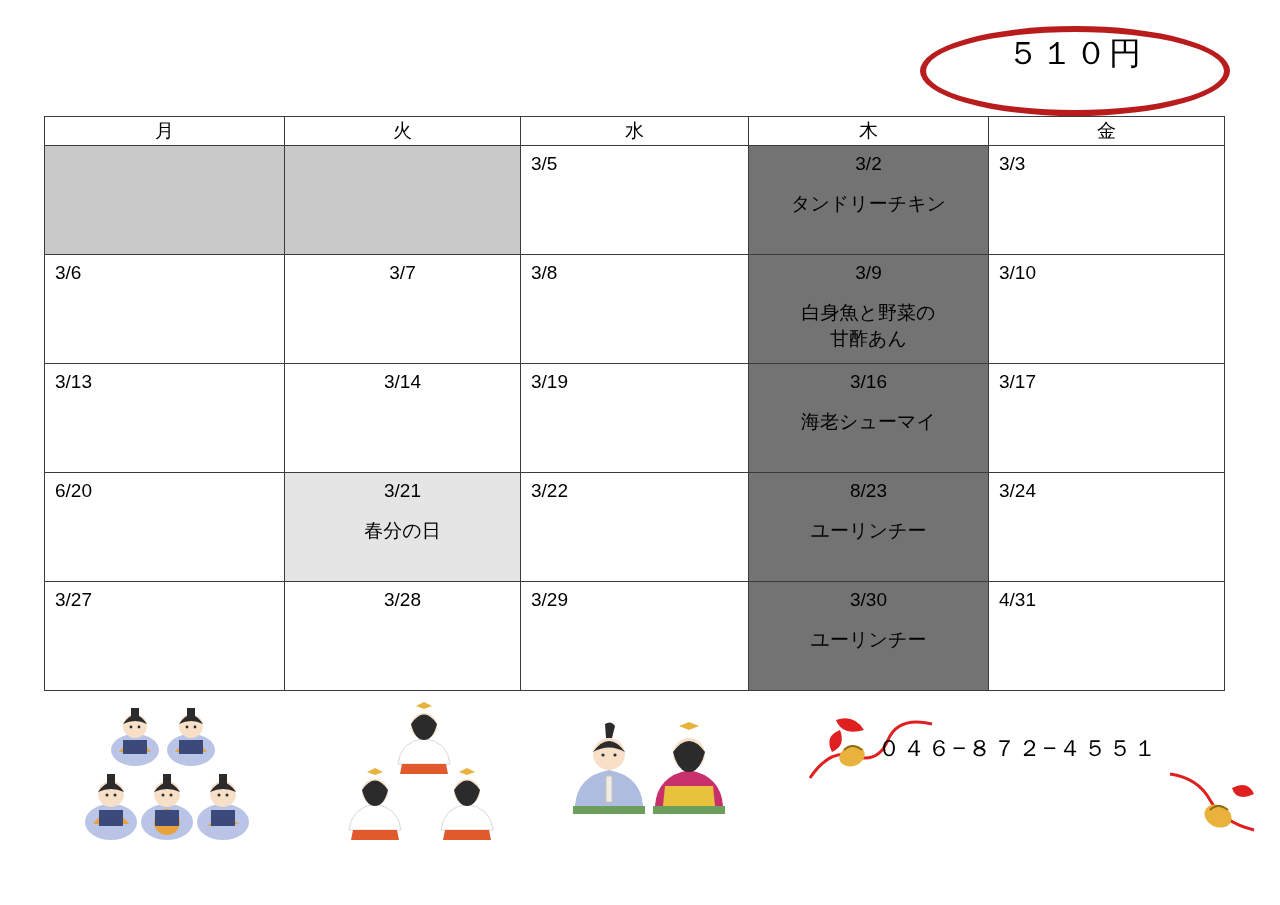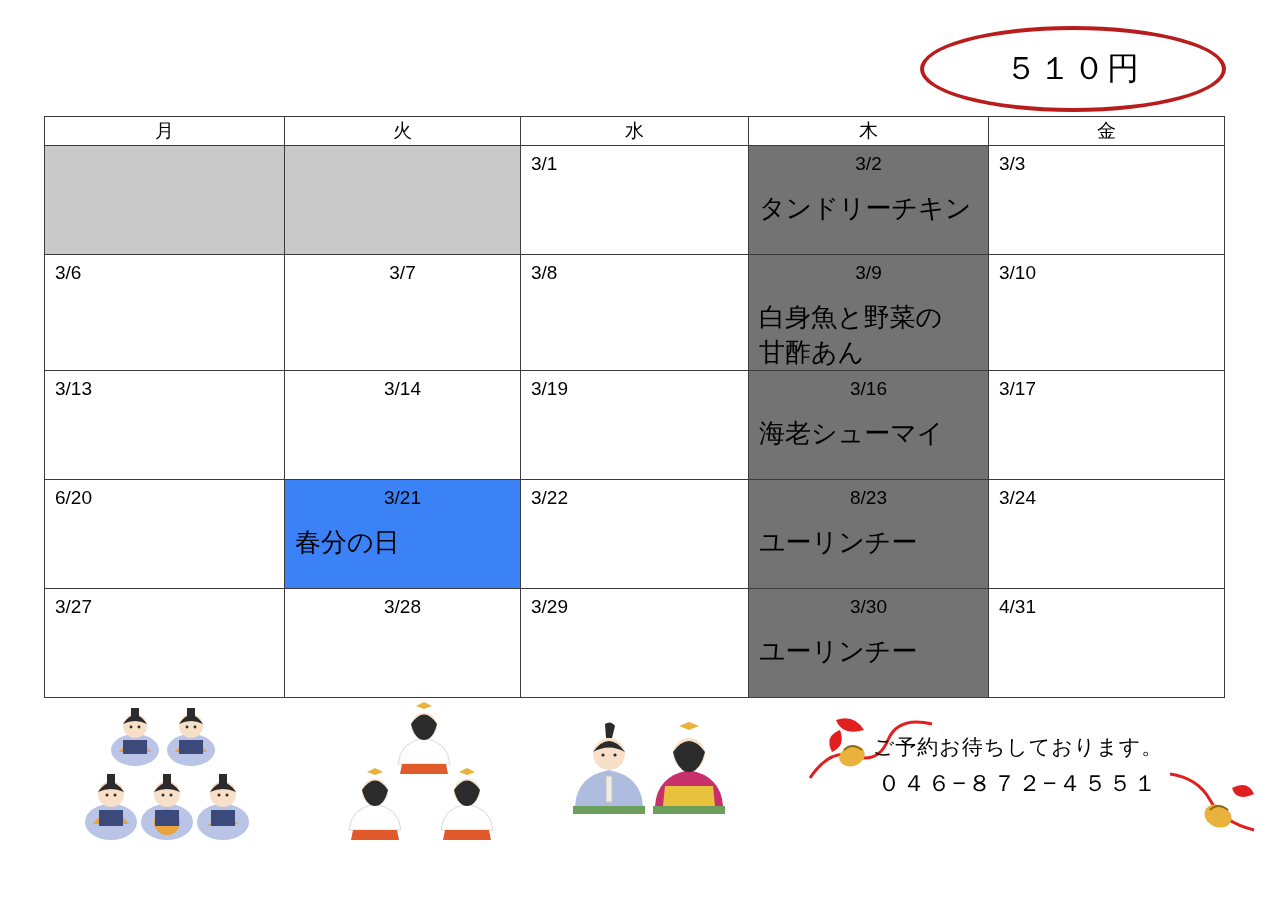--- a/index.html
+++ b/index.html
@@ -31,24 +31,23 @@
     letter-spacing: 1px;
     white-space: nowrap;
     font-family: "DejaVu Sans", sans-serif;
   }
   .price-ellipse {
     position: absolute;
     left: 920px;
     top: 26px;
     width: 298px;
     height: 78px;
-    border: 4px solid #b91c1c;
+    border: 6px solid #b91c1c;
     border-radius: 50%;
     display: flex;
-    align-items: center;
     justify-content: center;
   }
   .price-text {
     font-size: 32px;
     letter-spacing: 2px;
     color: #000000;
   }
 
   
   .calendar {
@@ -84,27 +83,27 @@
     font-size: 19px;
     line-height: 1.1;
     display: block;
   }
   .date.center {
     text-align: center;
   }
   .menu {
     display: block;
     margin-top: 16px;
-    text-align: left;
-    font-size: 26px;
+    text-align: center;
+    font-size: 19px;
     line-height: 1.35;
     white-space: pre-line;
   }
   td.shade-gray { background: #c9c9c9; }
-  td.shade-gray-light { background: #3b82f6; }
+  td.shade-gray-light { background: #e5e5e5; }
   td.shade-blue { background: #737373; }
 
   
   col.c0 { width: 240px; }
   col.c1 { width: 236px; }
   col.c2 { width: 228px; }
   col.c3 { width: 240px; }
   col.c4 { width: 236px; }
 
   
@@ -174,21 +173,21 @@
           </div>
         </td>
         <td class="shade-gray">
           <div class="cell-inner">
             <span class="date center"></span>
             <span class="menu"></span>
           </div>
         </td>
         <td>
           <div class="cell-inner">
-            <span class="date">3/1</span>
+            <span class="date">3/5</span>
             <span class="menu"></span>
           </div>
         </td>
         <td class="shade-blue">
           <div class="cell-inner">
             <span class="date center">3/2</span>
             <span class="menu">タンドリーチキン</span>
           </div>
         </td>
         <td>
@@ -460,16 +459,15 @@
   <div class="ribbon-right">
     <svg width="90" height="80" viewBox="0 0 90 80" xmlns="http://www.w3.org/2000/svg">
       <path d="M2 6 q28 4 40 26 q12 22 44 30" fill="none" stroke="#e02020" stroke-width="3"></path>
       <ellipse cx="50" cy="48" rx="14" ry="11" fill="#e8b23d" transform="rotate(25 50 48)"></ellipse>
       <path d="M42 42 q8 -8 18 0" fill="none" stroke="#8a6a14" stroke-width="2"></path>
       <path d="M64 20 q16 -8 22 6 q-18 8 -22 -6z" fill="#e02020"></path>
     </svg>
   </div>
 
   <div class="contact">
-    <div>ご予約お待ちしております。</div>
     <div class="line-phone">０４６−８７２−４５５１</div>
   </div>
 </div>
 
 </body></html>

